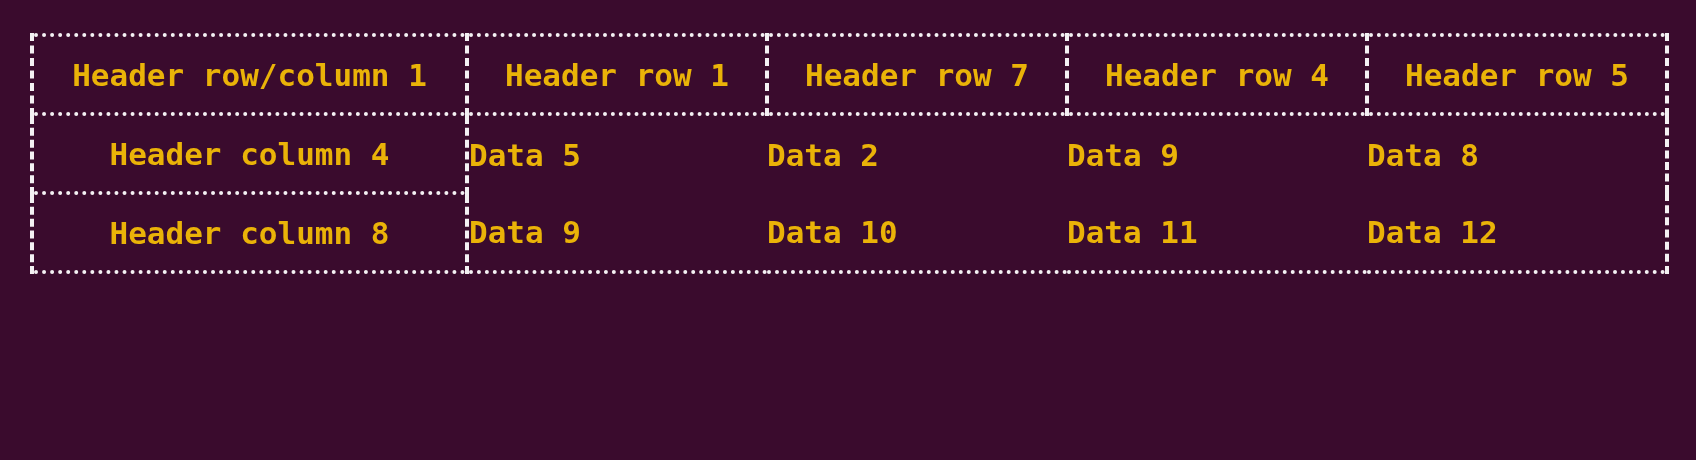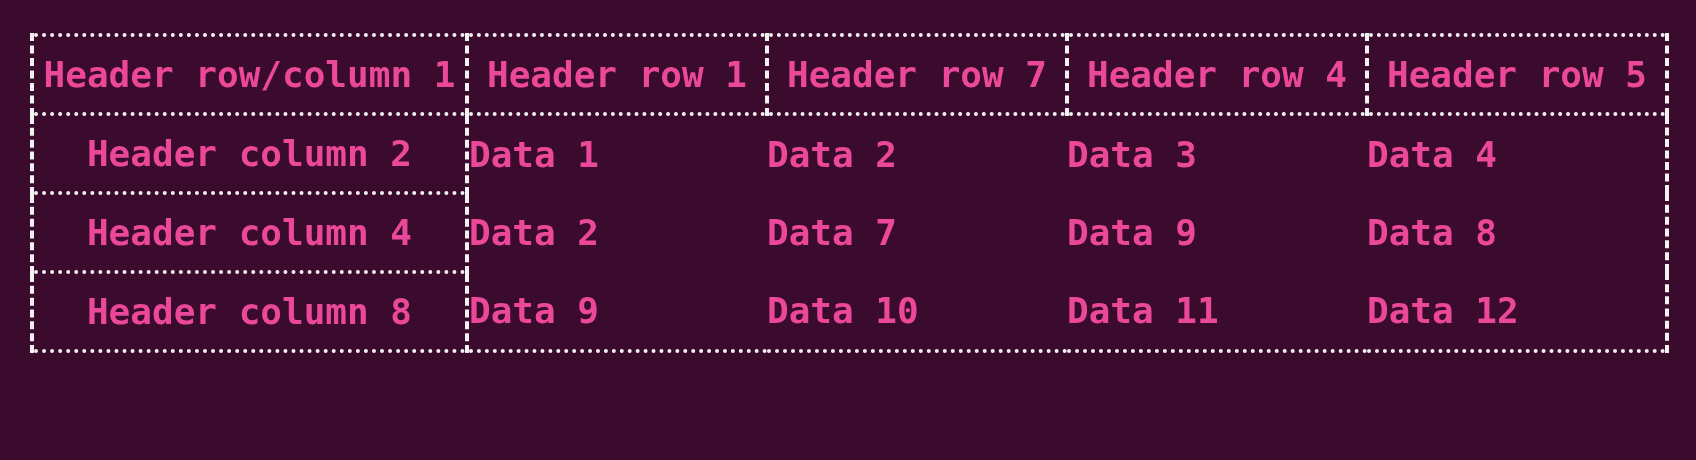--- a/index.html
+++ b/index.html
@@ -28,23 +28,23 @@
     border-right: 4px dashed #f4f1f3;
   }
 
   table.grid tr {
     height: 79px;
   }
 
   table.grid th,
   table.grid td {
     font-family: "DejaVu Sans Mono", "Liberation Mono", monospace;
-    font-size: 36px;
+    font-size: 31px;
     font-weight: bold;
-    color: #ec4899;
+    color: #eab308;
     vertical-align: middle;
     white-space: nowrap;
     padding: 0;
   }
 
   
   th.hcell {
     border-width: 4px;
     border-color: #f4f1f3;
     border-style: dotted dashed; 
@@ -75,30 +75,23 @@
     </colgroup>
     <tbody>
       <tr>
         <th class="hcell">Header row/column 1</th>
         <th class="hcell">Header row 1</th>
         <th class="hcell">Header row 7</th>
         <th class="hcell">Header row 4</th>
         <th class="hcell">Header row 5</th>
       </tr>
       <tr>
-        <th class="hcell">Header column 2</th>
-        <td class="dcell">Data 1</td>
+        <th class="hcell">Header column 4</th>
+        <td class="dcell">Data 5</td>
         <td class="dcell">Data 2</td>
-        <td class="dcell">Data 3</td>
-        <td class="dcell">Data 4</td>
-      </tr>
-      <tr>
-        <th class="hcell">Header column 4</th>
-        <td class="dcell">Data 2</td>
-        <td class="dcell">Data 7</td>
         <td class="dcell">Data 9</td>
         <td class="dcell">Data 8</td>
       </tr>
       <tr>
         <th class="hcell">Header column 8</th>
         <td class="dcell">Data 9</td>
         <td class="dcell">Data 10</td>
         <td class="dcell">Data 11</td>
         <td class="dcell">Data 12</td>
       </tr>

